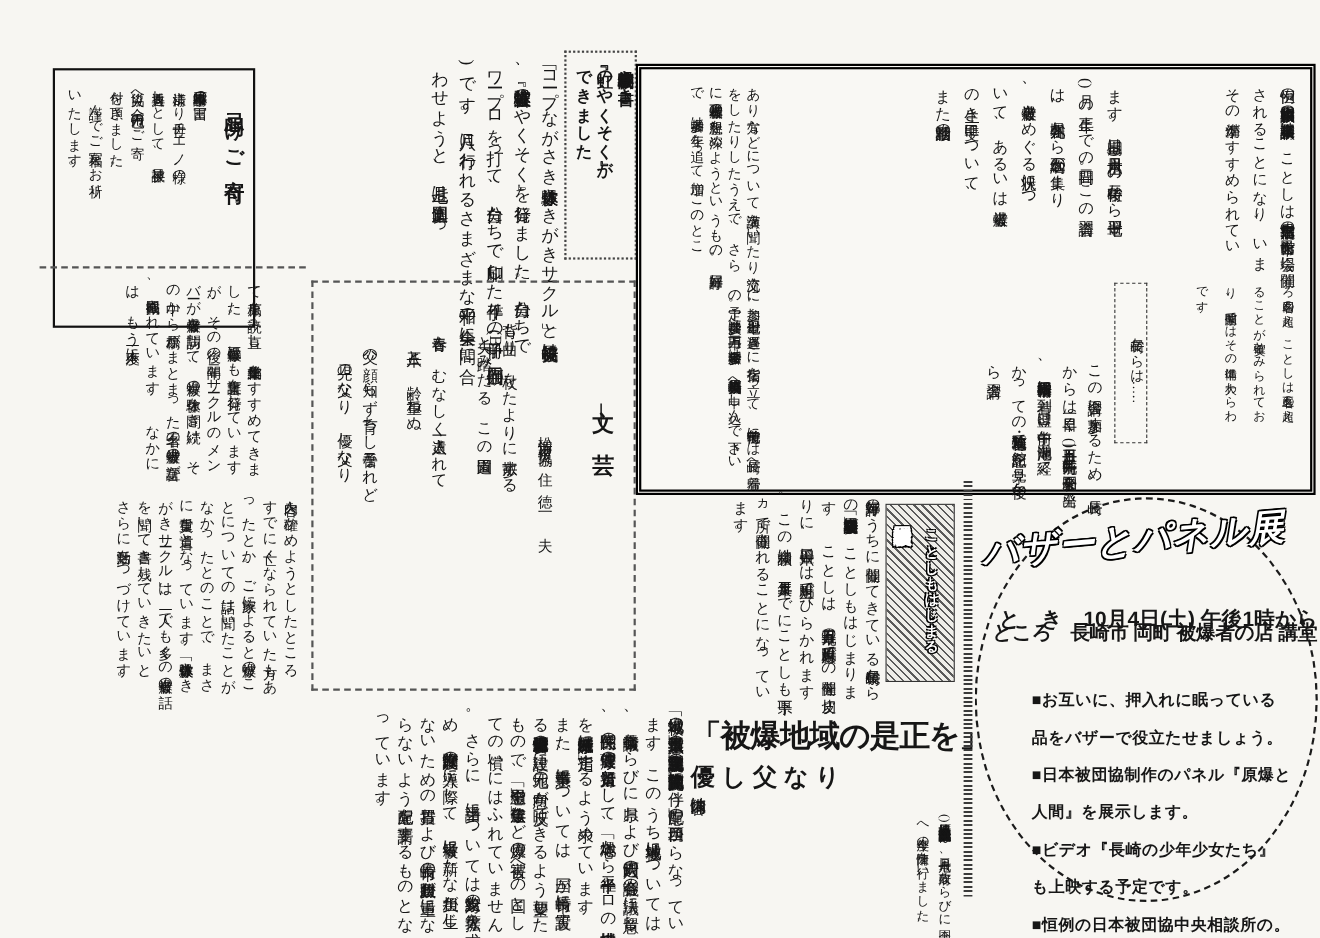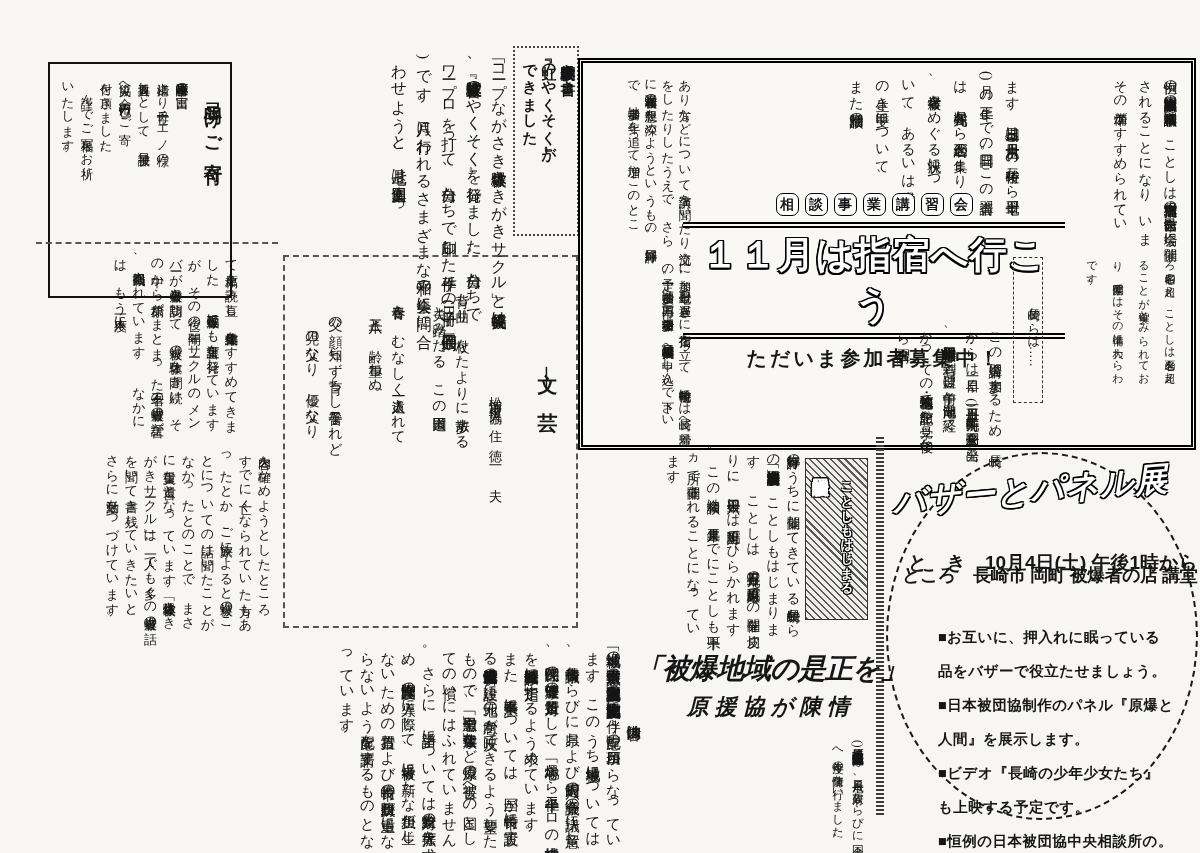--- a/index.html
+++ b/index.html
@@ -101,21 +101,21 @@
     border:1.5px solid #333;
     padding:6px 3px;
   }
   .junkai-title-inner { writing-mode:vertical-rl; height:100%; color:#fff;
     text-shadow:-1.2px -1.2px 0 #000,1.2px -1.2px 0 #000,-1.2px 1.2px 0 #000,1.2px 1.2px 0 #000; }
   .junkai-kicker { font-size:12.5px; font-weight:bold; padding-top:8px; margin-left:6px; }
   .junkai-name { font-size:17px; font-weight:bold; }
   .junkai-body { left:583px; top:445px; width:220px; height:192px; font-size:13.5px; line-height:20px; }
 
   
-  .chinjo-headline { left:628px; top:650px; width:286px; text-align:center;font-style:italic; }
+  .chinjo-headline { left:628px; top:650px; width:286px; text-align:left; }
   .chinjo-h1 { font-size:28px; font-weight:900; letter-spacing:-1px; white-space:nowrap; }
   .chinjo-h2 { font-size:22px; font-weight:bold; letter-spacing:6px; margin-top:4px;
     font-family:"Liberation Sans", sans-serif; }
   .chinjo-intro { left:686px; top:740px; width:182px; height:106px; font-size:11.5px; line-height:20px; }
   .chinjo-body { left:36px; top:642px; width:608px; height:208px; font-size:14.5px; line-height:20.5px; }
 
   
   .hatch-strip {
     left:876px; top:435px; width:8px; height:380px;
     background:repeating-linear-gradient(0deg,#3a3a3a 0 1.8px,transparent 1.8px 4px);
@@ -179,45 +179,38 @@
 　八十三と　齢　重ねぬ</div>
   <div class="abs poem poem3 v">父の顔　知らず育ちし吾子なれど
 　二児の父なり　優し父なり</div>
 </div>
 
 <div class="abs main-box">
   <div class="abs mb-p1 v">恒例の日本被団協中央相談所の「相談事業講習会」は、ことしは鹿児島県指宿市の市民会館を会場に開催されることになり、いまその準備がすすめられてい</div>
   <div class="abs mb-p2 v">ます。期日は十一月十六日(日)の午後二時から翌十七日(月)の正午までの二日間。この講習会は、九州各県から約五〇〇名が集まり、被爆者をめぐる状況について、あるいは被爆者の生き甲斐について、また相談活動の</div>
   <div class="abs mb-p3 v">あり方などについて講演を聞いたり交流をしたりしたうえで、さらに被爆者相互の懇親を深めようというもの。毎回好評で、参加者は年を追って増加、このとこ</div>
 
-  <div class="abs headline-group">
-    <div class="kicker-line"><span class="kch">相</span><span class="kch">談</span><span class="kch">事</span><span class="kch">業</span><span class="kch">講</span><span class="kch">習</span><span class="kch">会</span></div>
-    <div>
-      <span class="big-headline">１１月は指宿へ行こう</span>
-    </div>
-    <div class="sub-headline">ただいま参加者募集中！</div>
-  </div>
 
   <div class="abs mb-p4 v">ろ四〇〇名を超え、ことしは五〇〇名を超えることが確実とみられており、開催県ではその準備に大わらわです。</div>
   <div class="abs mb-note v">長崎からは……</div>
   <div class="abs mb-p5 v">この講習会に参加するため、長崎からは一日早く、十一月十五日(土)午前九時に平和公園を出発、同日午後五時半指宿に到着、翌日は午前中、池田湖を経て、かっての特攻基地・知覧で記念館を見学、午後から講習会</div>
   <div class="abs mb-p6 v">に参加、翌十七日お昼過ぎに指宿を立って、午後七時前には長崎へ帰着の予定。参加費は三万二千円。参加希望者は、長崎被災協事務局へ申し込んで下さい。</div>
 </div>
 
 <div class="abs junkai-title-box">
   <div class="junkai-title-inner">
     <div class="junkai-kicker v">ことしもはじまる</div>
     <div class="junkai-name v">被爆者巡回相談会</div>
   </div>
 </div>
 <div class="abs junkai-body v">毎年好評のうちに開催してきている長崎県からの委託事業「被爆者巡回相談会」が、ことしもはじまります。　ことしは、九月二十五日の対馬・厳原町での開催を皮切りに、翌二十六日には上対馬町でひらかれます。この相談会は、来年三月までにことしも県下十ヵ所で開催されることになっています。</div>
 
 <div class="abs chinjo-headline">
   <div class="chinjo-h1">「被爆地域の是正を」</div>
-  <div class="chinjo-h2">原援協が陳情</div>
+  <div class="chinjo-h2">優し父なり</div>
 </div>
 <div class="abs chinjo-intro v">長崎原援協(長崎原子爆弾被爆者援護強化対策協議会)は、八月二十七日、政府ならびに国会へ今年度の陳情を行いました。</div>
 <div class="abs chinjo-body v">　　　　　陳情内容は
 「被爆地域の拡大是正」「弔意事業の充実強化」「諸手当至急制度の拡充強化」「介護保険制度実施に伴う配慮」の四項目からなっています。このうち被爆地域については、長崎市議会ならびに県および周辺六町の各議会の決議に留意し、関係住民の健康管理等の措置対策として、「爆心地から半径十二キロの未指定地域を健康診断特例区域に」指定するよう求めています。また、弔意事業については、国が長崎市に設置する原爆死没者追悼平和祈念館の建設に地元の意向が反映できるよう要望したもので、「弔慰金」や「遺族年金」など原爆の被害への国としての償いにはふれていません。さらに、諸手当については支給対象の拡大等を求め、介護保険制度の導入に際して、被爆者に新たな負担が生じないための措置および長崎市の財政負担が過重にならないよう配慮を要請するものとなっています。</div>
 
 <div class="abs hatch-strip"></div>
 
 <div class="abs bazaar-oval"></div>
 <div class="abs bazaar-title">バザーとパネル展</div>
 <div class="abs bazaar-when">と　き　10月4日(土) 午後1時から</div>

